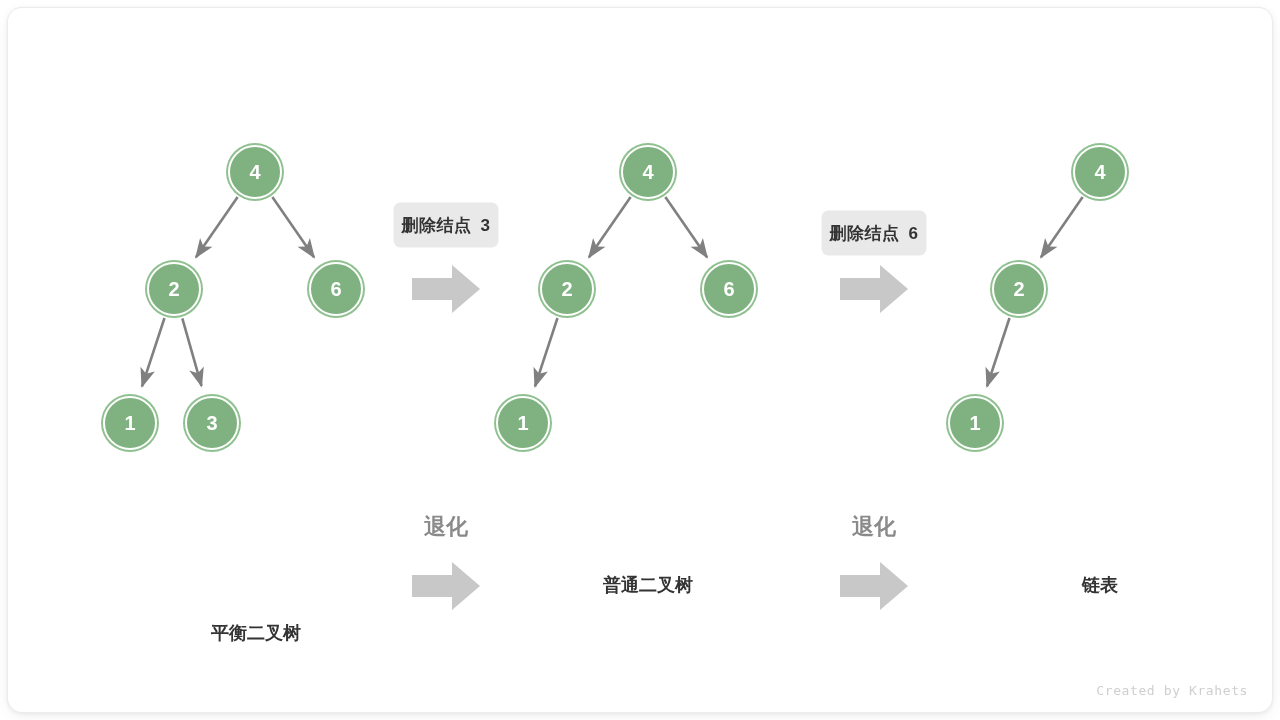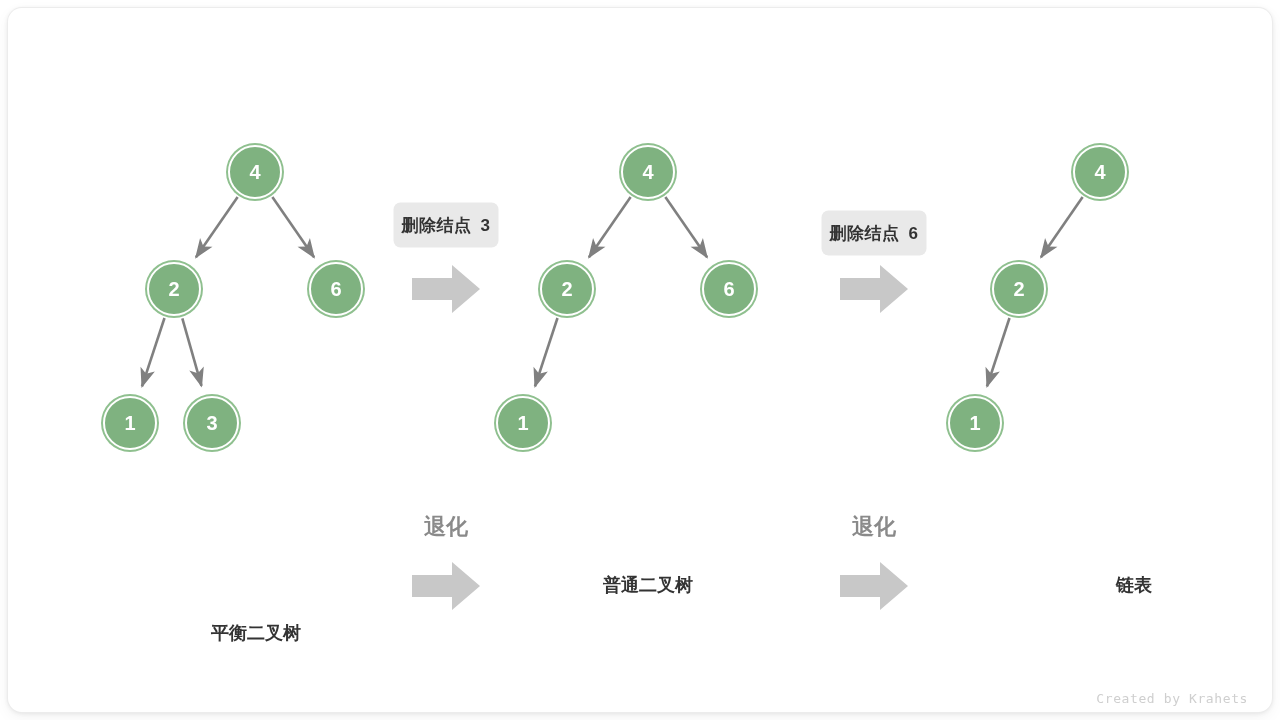--- a/index.html
+++ b/index.html
@@ -89,21 +89,21 @@
     position: absolute;
     transform: translate(-50%, -50%);
     font-size: 22px;
     font-weight: 700;
     color: #8a8a8a;
     white-space: nowrap;
   }
   .credit {
     position: absolute;
     right: 24px;
-    bottom: 6px;
+    bottom: 14px;
     font-family: "DejaVu Sans Mono", "Liberation Mono", monospace;
     font-size: 13px;
     color: #cfcfcf;
     letter-spacing: 0.6px;
     white-space: nowrap;
   }
 </style>
 </head>
 <body>
 
@@ -171,17 +171,17 @@
 
     <div class="steplabel" style="left:866px; top:519px;">退化</div>
     <div class="blockarrow" style="left:866px; top:578px;">
       <svg viewBox="0 0 68 54" width="68" height="54">
         <path d="M0,16 L40,16 L40,3 L68,27 L40,51 L40,38 L0,38 Z" fill="#c8c8c8"></path>
       </svg>
     </div>
 
     <div class="caption" style="left:248px; top:577px;margin-top:48px;">平衡二叉树</div>
     <div class="caption" style="left:640px; top:577px;">普通二叉树</div>
-    <div class="caption" style="left:1126px; top:577px;text-align:right;">链表</div>
+    <div class="caption" style="left:1092px; top:577px;text-align:right;">链表</div>
 
     <div class="credit">Created by Krahets</div>
   </div>
 </div>
 
 </body></html>

